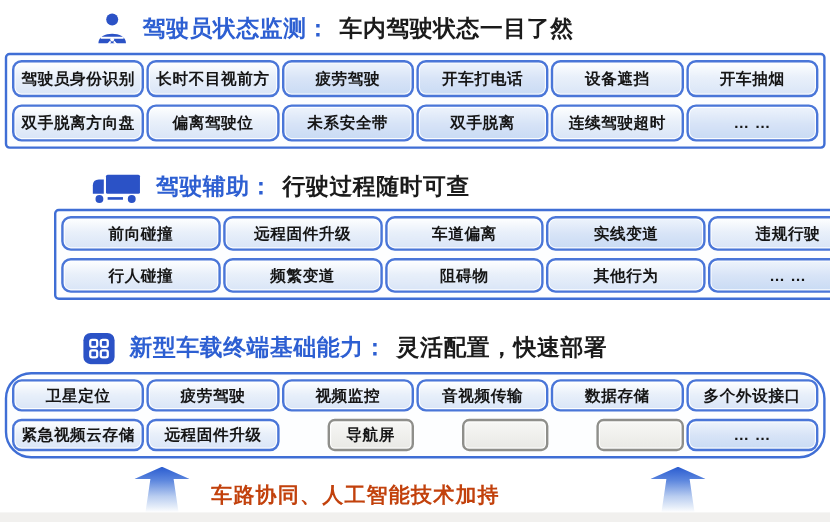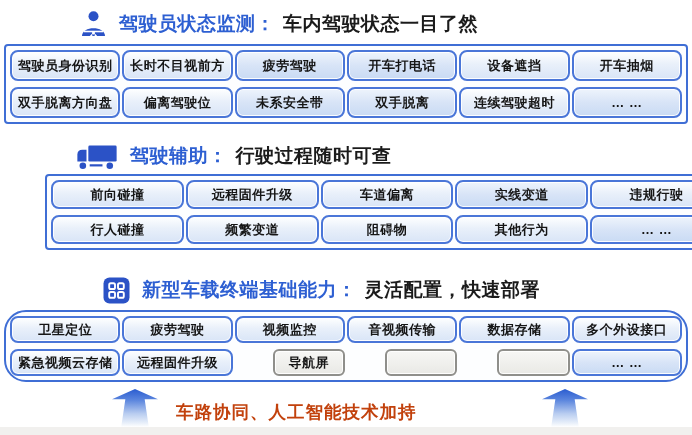--- a/index.html
+++ b/index.html
@@ -98,21 +98,21 @@
       <div class="cell blue">车道偏离</div>
       <div class="cell tint">实线变道</div>
       <div class="cell blue">违规行驶</div>
       <div class="cell blue">行人碰撞</div>
       <div class="cell blue">频繁变道</div>
       <div class="cell blue">阻碍物</div>
       <div class="cell blue">其他行为</div>
       <div class="cell tint">… …</div>
     </div>
 
-  <div class="sec-header" style="top:274px;padding-left:103px;">
+  <div class="sec-header" style="top:274px;padding-left:69px;">
     <span class="hicon">
       <svg width="27" height="27" viewBox="0 0 27 27">
         <rect x="0.5" y="0.5" width="26" height="26" rx="6" fill="#2b52c6"></rect>
         <rect x="6.2" y="6.2" width="5.8" height="5.8" rx="1.6" fill="none" stroke="#ffffff" stroke-width="1.9"></rect>
         <rect x="15" y="6.2" width="5.8" height="5.8" rx="1.6" fill="none" stroke="#ffffff" stroke-width="1.9"></rect>
         <rect x="6.2" y="15" width="5.8" height="5.8" rx="1.6" fill="none" stroke="#ffffff" stroke-width="1.9"></rect>
         <rect x="15" y="15" width="5.8" height="5.8" rx="1.6" fill="none" stroke="#ffffff" stroke-width="1.9"></rect>
       </svg>
     </span>
     <span class="htitle">新型车载终端基础能力：</span>

